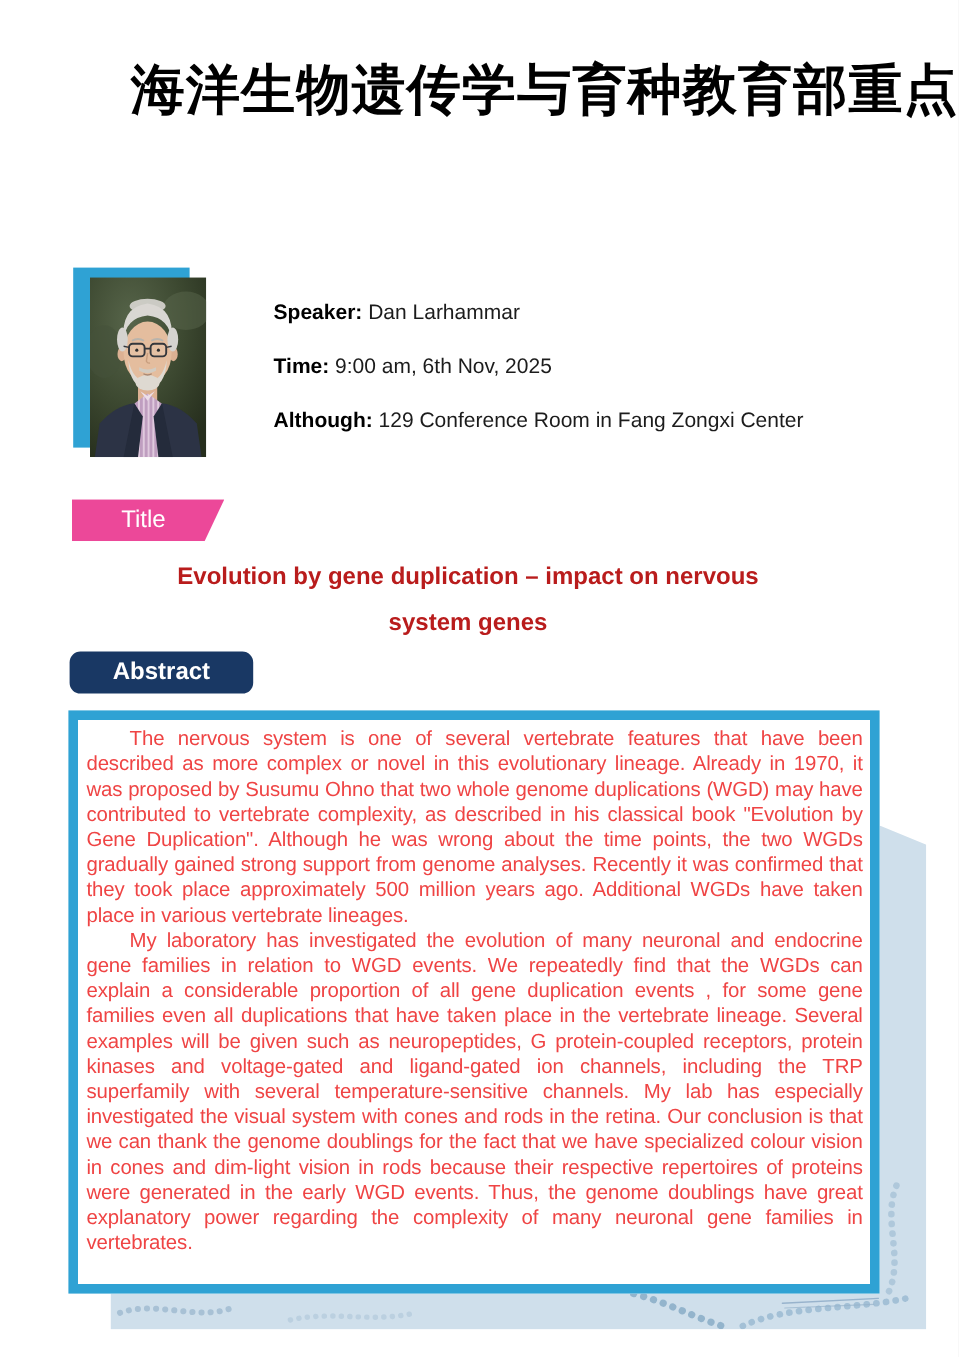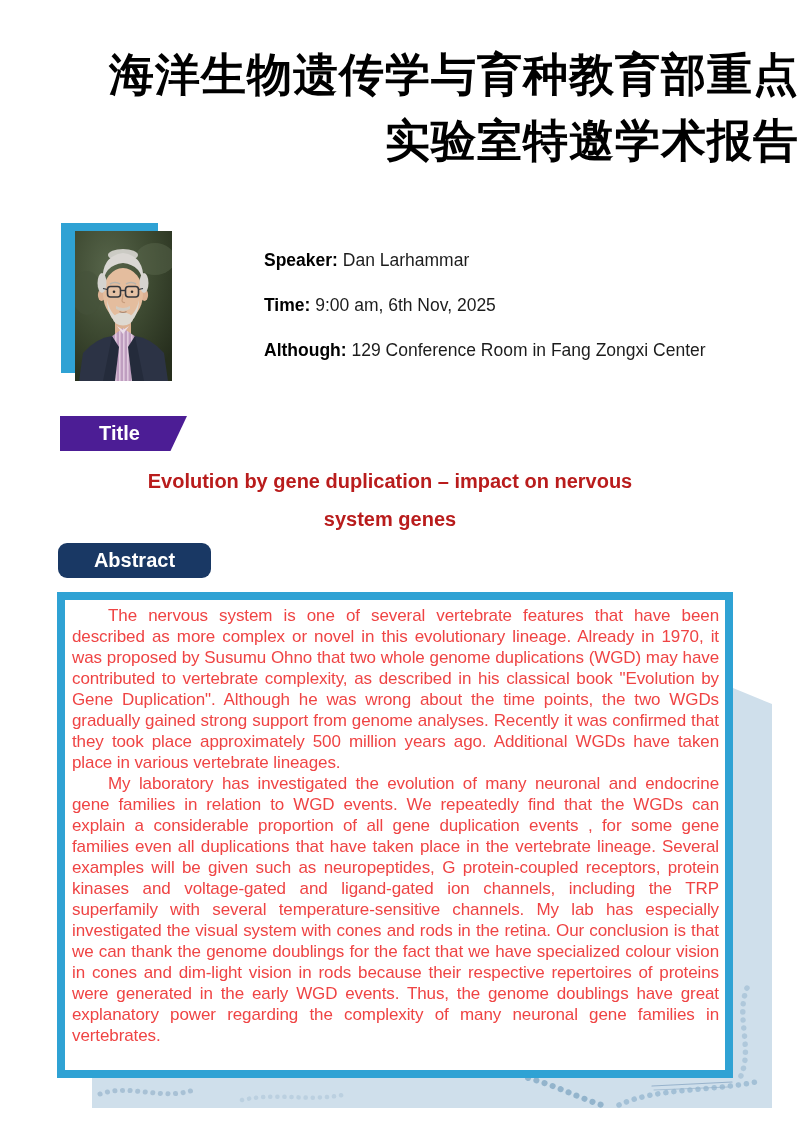--- a/index.html
+++ b/index.html
@@ -28,28 +28,28 @@
       radial-gradient(90px 24px at 190px 398px,#b4cbdd 0%,rgba(180,203,221,0) 70%),
       linear-gradient(180deg,#cfe2ef 0%,#c6dbeb 30%,#cddee c 60%,#c9dcea 100%);
     background-color:#cfdfeb;
   }
   .bg-art svg{position:absolute;left:0;top:0;}
   
   .photo-backdrop{position:absolute;left:61px;top:223px;width:97px;height:150px;background:#2fa2d4;}
   .photo{position:absolute;left:75px;top:231px;width:97px;height:150px;overflow:hidden;}
   
   .info{position:absolute;left:228px;top:250px;font-size:17.5px;color:#1c1c1c;}
-  .info-row{margin-bottom:24px;line-height:21px;margin-left:36px;}
+  .info-row{margin-bottom:24px;line-height:21px;}
   .info-row b{font-weight:bold;color:#000;}
   
   .badge-title{
     position:absolute;left:60px;top:416px;width:127px;height:35px;z-index:2;
-    background:#4c1d95;clip-path:polygon(0 0,100% 0,87% 100%,0 100%);
+    background:#ec4899;clip-path:polygon(0 0,100% 0,87% 100%,0 100%);
     display:flex;align-items:center;justify-content:center;
-    color:#fff;font-weight:bold;font-size:20px;padding-right:8px;box-sizing:border-box;
+    color:#fff;font-weight:normal;font-size:20px;padding-right:8px;box-sizing:border-box;
   }
   .badge-abstract{
     position:absolute;left:58px;top:543px;width:153px;height:35px;z-index:2;
     background:#193864;border-radius:9px;
     display:flex;align-items:center;justify-content:center;
     color:#fff;font-weight:bold;font-size:20px;
   }
   
   .talk-title{
     position:absolute;left:0;top:462px;width:780px;text-align:center;
@@ -66,21 +66,20 @@
     text-align:justify;text-indent:36px;letter-spacing:-0.1px;
   }
 </style>
 </head>
 <body>
 
 <div class="page">
 
   <div class="cn-title">
     <div>海洋生物遗传学与育种教育部重点</div>
-    <div>实验室特邀学术报告</div>
   </div>
 
   <div class="bg-art">
     <svg width="680" height="420" viewBox="0 0 680 420">
       <g fill="none" stroke-linecap="round">
         <path d="M436,390 C466,398 486,410 516,419" stroke="#93b4cc" stroke-width="6" stroke-dasharray="0.1 8.5"></path>
         <path d="M527,417 C565,399 620,404 668,393" stroke="#a3c0d6" stroke-width="5.5" stroke-dasharray="0.1 8"></path>
         <path d="M8,406 C40,395 72,414 104,401" stroke="#9db9cf" stroke-width="5" stroke-dasharray="0.1 7.5" opacity="0.8"></path>
         <path d="M150,412 C185,404 215,414 250,407" stroke="#b2c9db" stroke-width="4.5" stroke-dasharray="0.1 7" opacity="0.7"></path>
         <path d="M655,300 C643,330 662,360 648,390" stroke="#a9c4d8" stroke-width="5.5" stroke-dasharray="0.1 8" opacity="0.85"></path>

